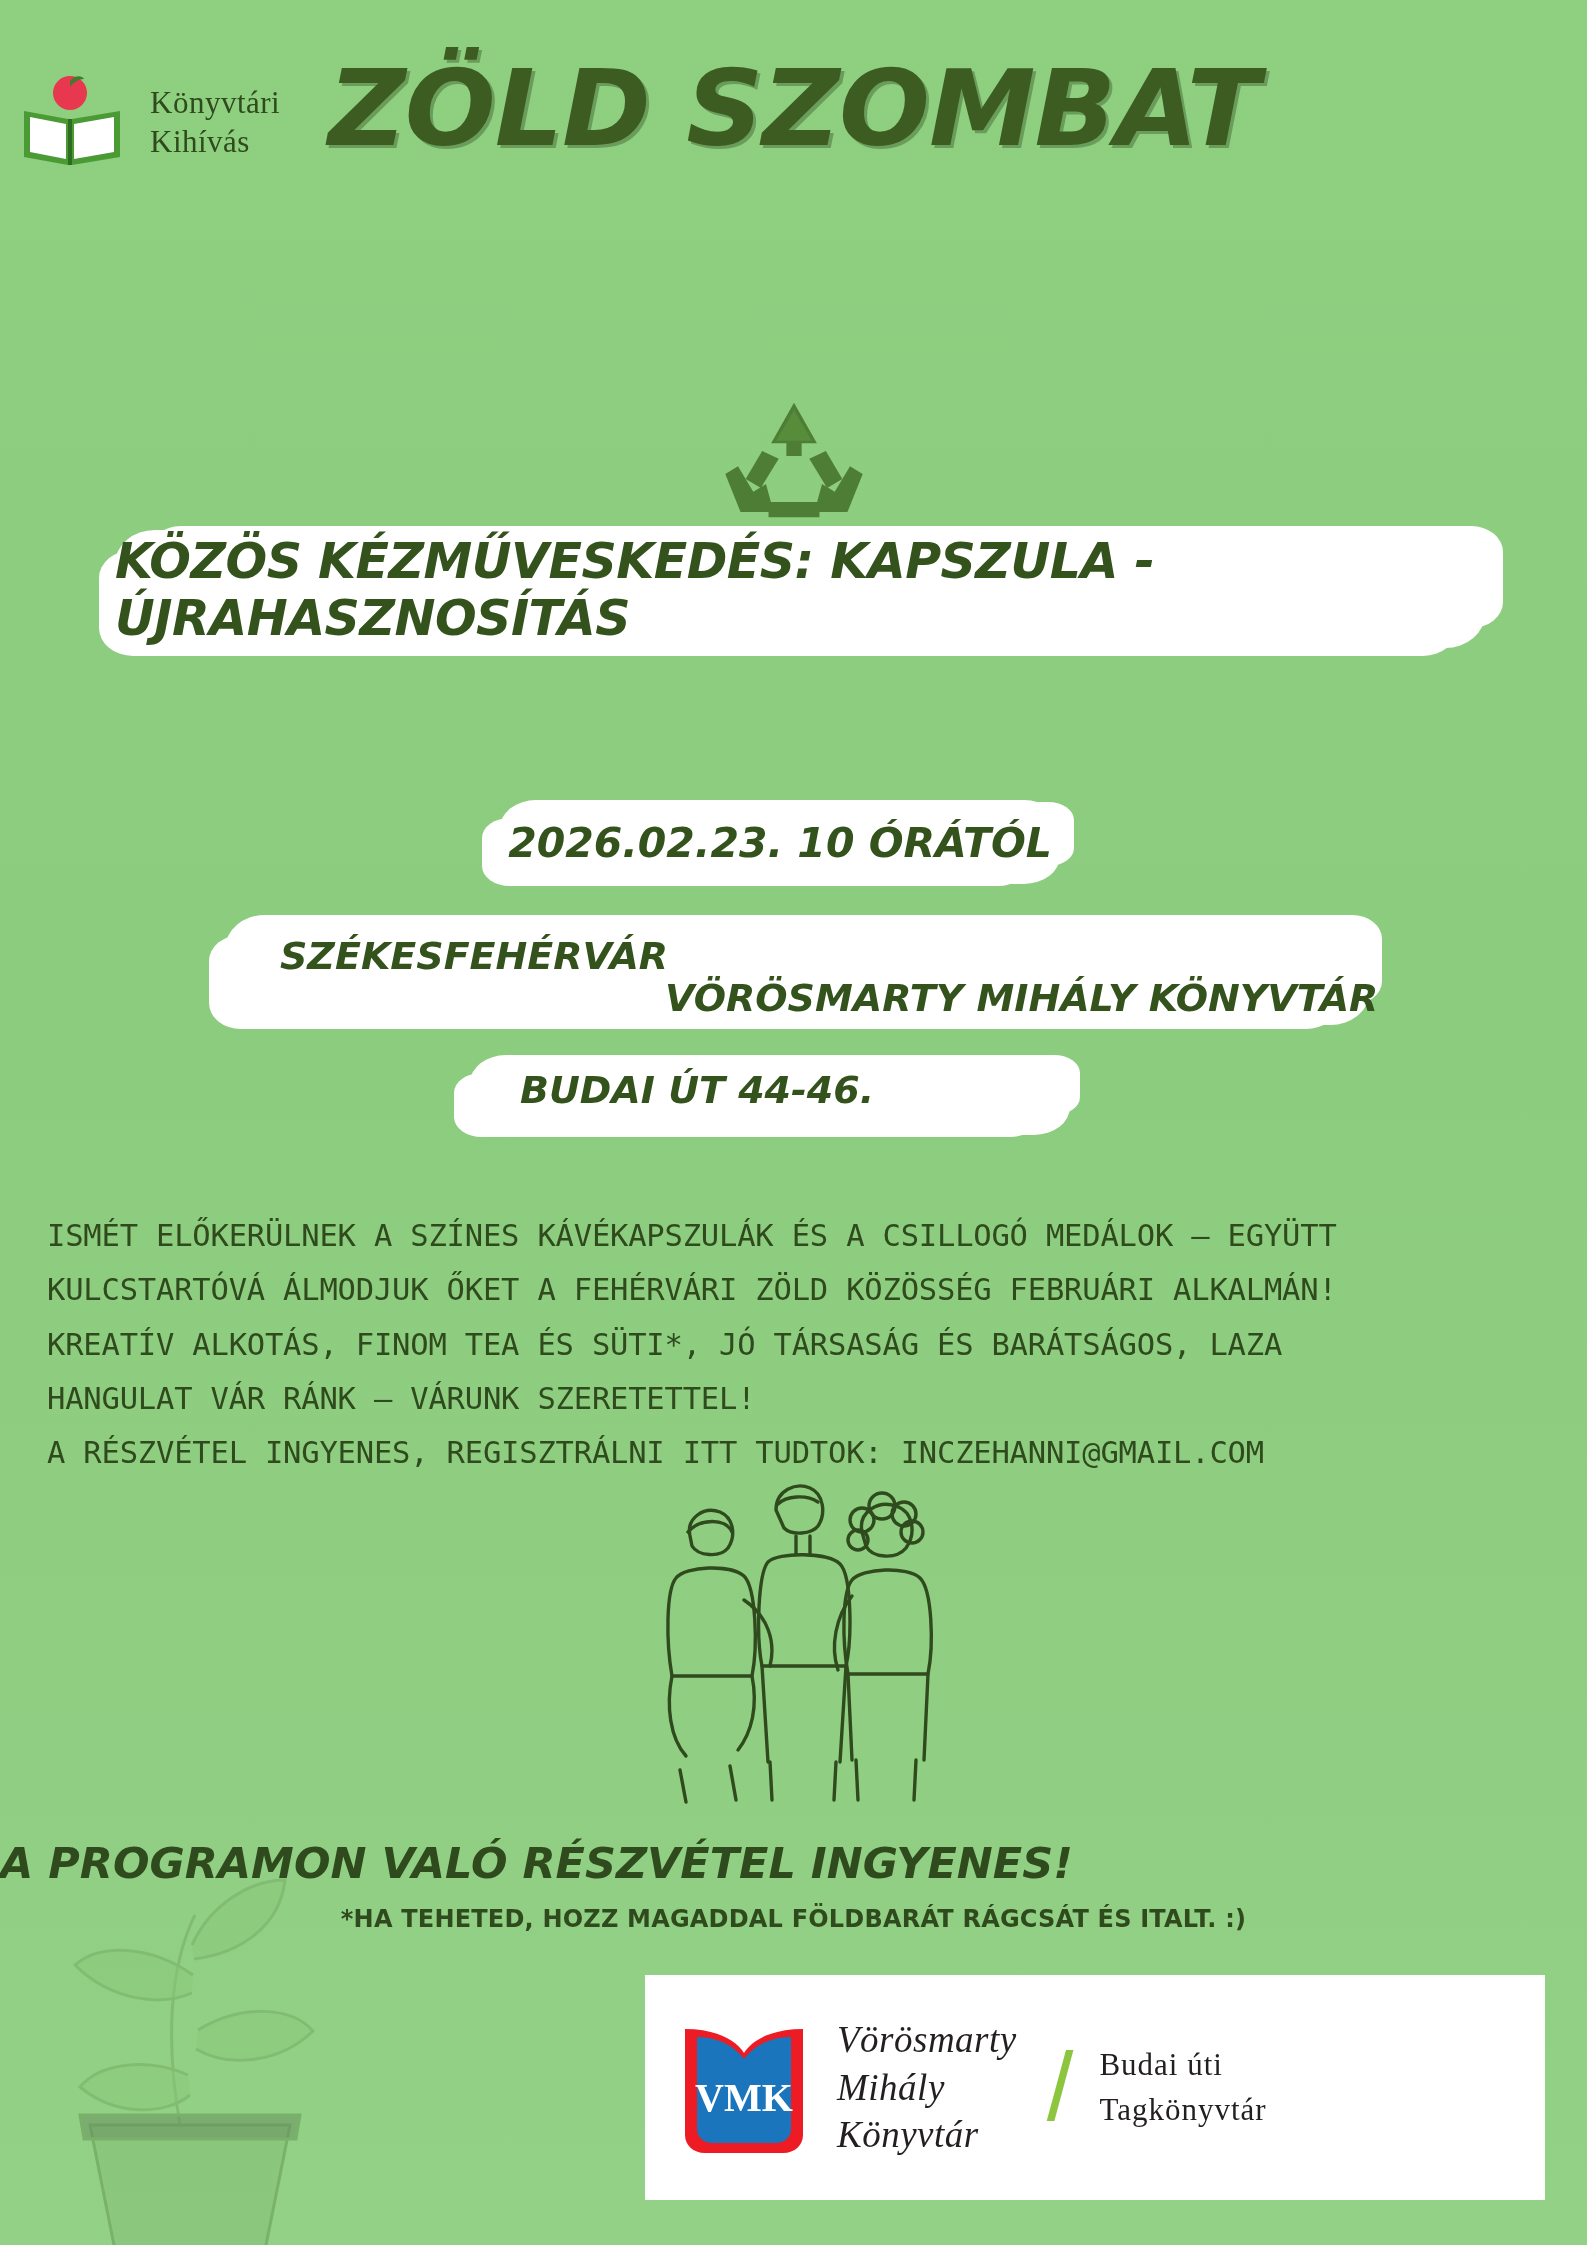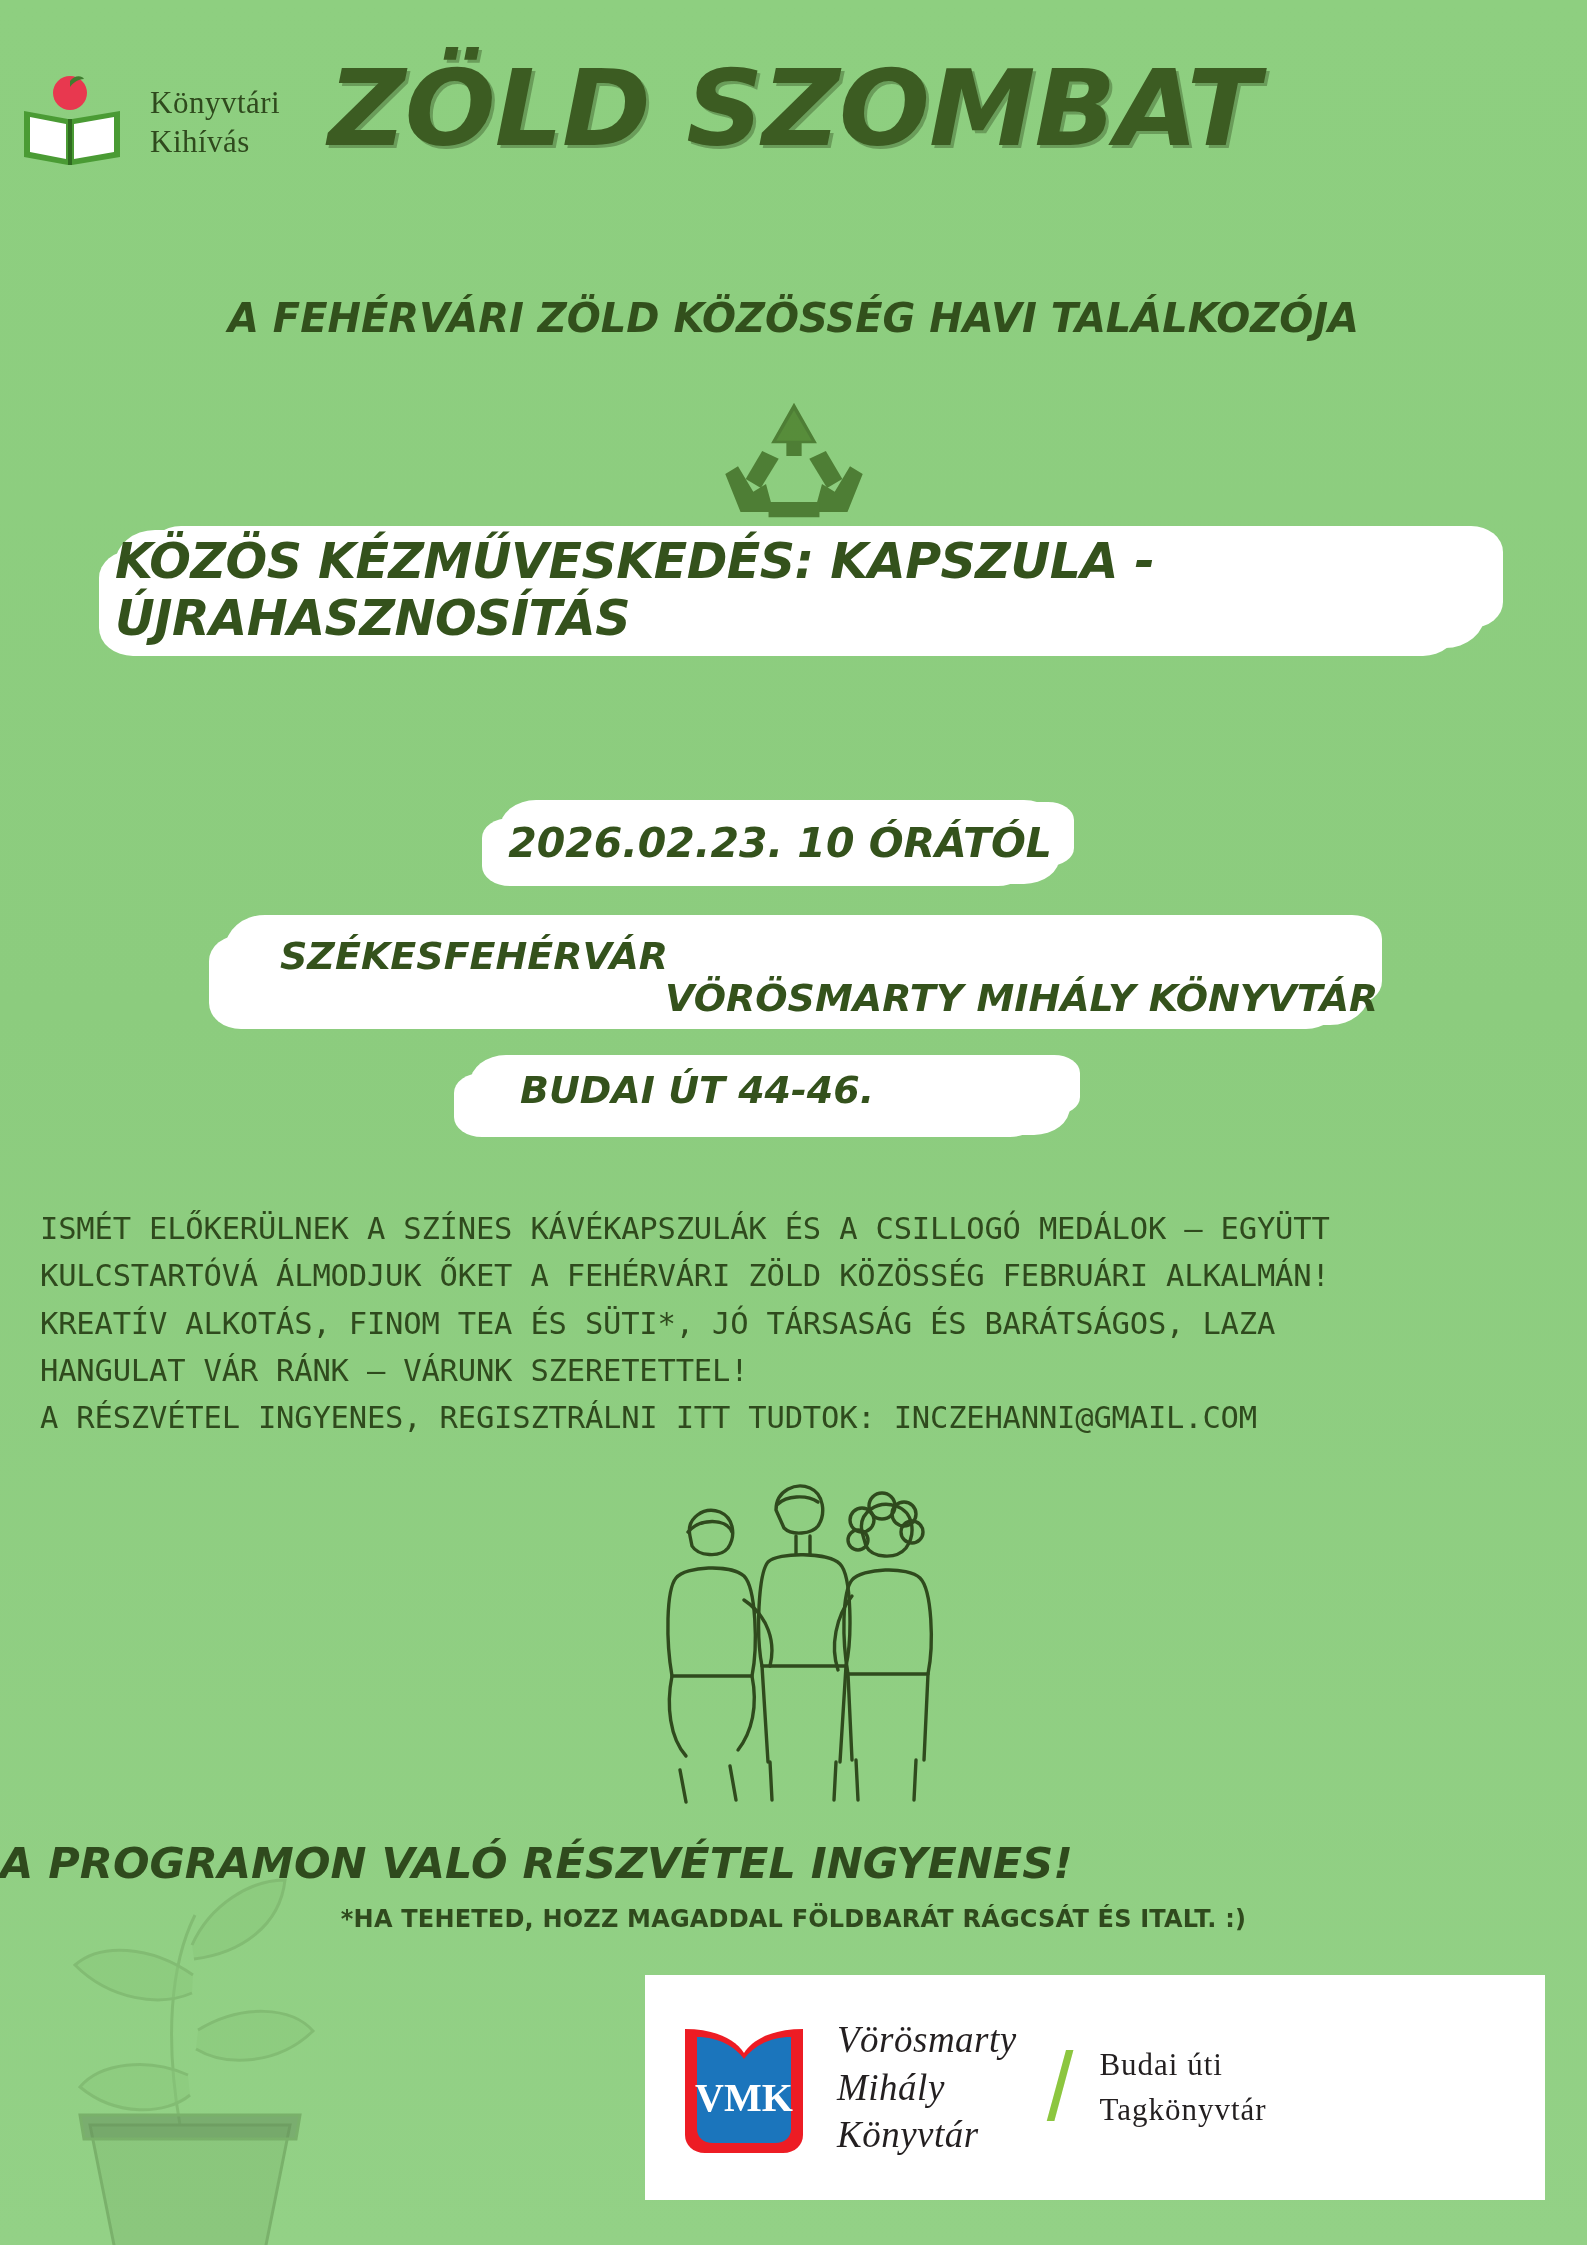--- a/index.html
+++ b/index.html
@@ -198,21 +198,21 @@
     position: absolute;
     left: 40px;
     top: 1205px;
     width: 1510px;
     font-family: "DejaVu Sans Mono", monospace;
     font-size: 30.5px;
     line-height: 1.55;
     color: #2f4a1d;
     letter-spacing: -.2px;
   }
-  .body-text p { margin: 0; }
+  .body-text p { margin: 7px; }
 
   
   .people {
     position: absolute;
     left: 600px;
     top: 1470px;
     width: 400px;
     height: 360px;
   }
 
@@ -305,21 +305,20 @@
       <path d="M12 42 L48 49 L48 84 L12 77 Z" fill="#ffffff"></path>
       <path d="M96 42 L56 49 L56 84 L96 77 Z" fill="#ffffff"></path>
     </svg>
     <div class="kk-text">
       <div>Könyvtári</div>
       <div>Kihívás</div>
     </div>
   </div>
 
   <div class="title">ZÖLD SZOMBAT</div>
-  <div class="subtitle">A FEHÉRVÁRI ZÖLD KÖZÖSSÉG  HAVI TALÁLKOZÓJA</div>
 
   <svg class="recycle" viewBox="0 0 120 110">
     <g fill="#3f6b23">
       <path d="M60 6 L78 38 L66 38 L66 48 L54 48 L54 38 L42 38 Z"></path>
       <path d="M60 12 L74 36 L60 36 L46 36 Z" fill="#4a7d2a"></path>
       <path d="M18 92 L6 62 L16 56 L28 76 L38 70 L44 92 Z"></path>
       <path d="M102 92 L114 62 L104 56 L92 76 L82 70 L76 92 Z"></path>
       <path d="M35 44 L22 66 L34 73 L48 50 Z"></path>
       <path d="M85 44 L98 66 L86 73 L72 50 Z"></path>
       <path d="M40 96 L80 96 L80 84 L40 84 Z"></path>

